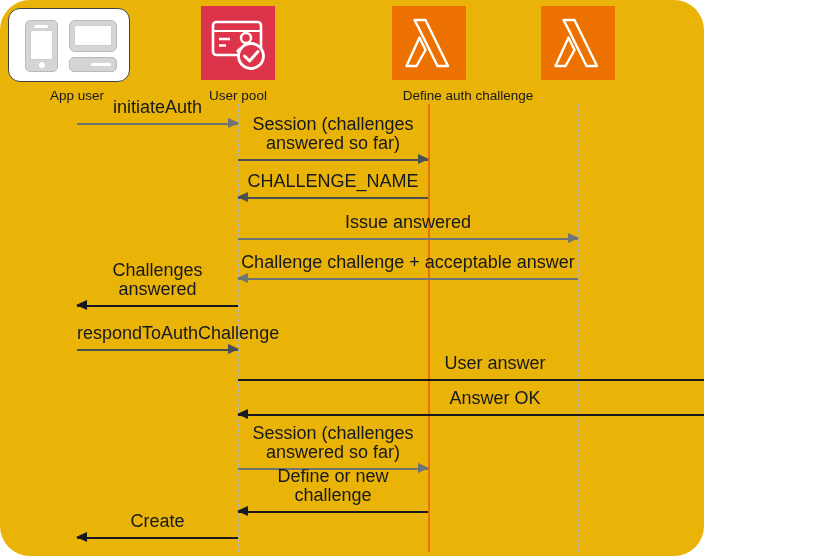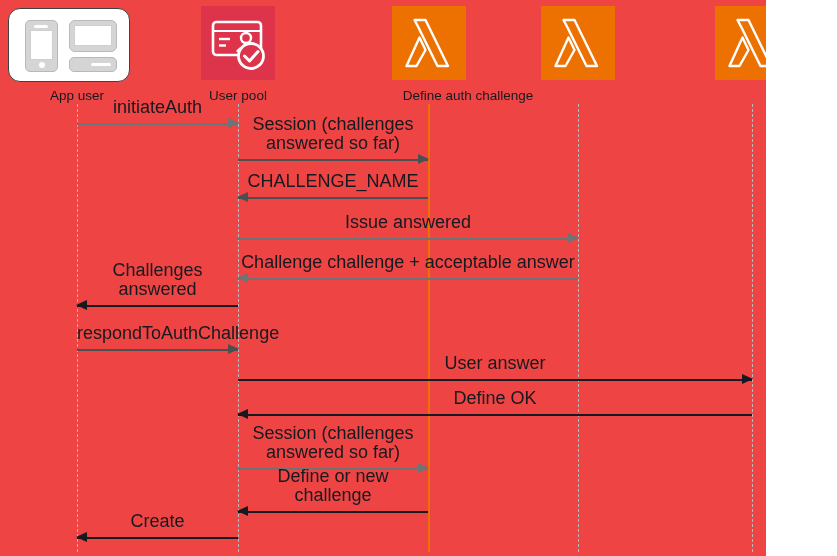--- a/index.html
+++ b/index.html
@@ -6,24 +6,25 @@
     margin: 0;
     padding: 0;
     background: #ffffff;
   }
   body {
     font-family: "Liberation Sans", sans-serif;
     -webkit-font-smoothing: antialiased;
   }
   #canvas {
     position: relative;
-    width: 766px;
+    width: 704px;
     height: 556px;
-    background: #ef4444;
+    background: #eab308;
     overflow: hidden;
+    border-radius: 30px;
   }
 
   
   .actor {
     position: absolute;
     text-align: center;
   }
   .actor-label {
     font-size: 13.5px;
     color: #16191f;
@@ -286,21 +287,21 @@
       <div class="caption">respondToAuthChallenge</div>
     </div>
     <div class="msg to-right" style="left: 238px; width: 514px; top: 379px;">
       <div class="line" style="border-top-color: rgb(22, 25, 31);"></div>
       <div class="head" style="border-left-color: rgb(22, 25, 31);"></div>
       <div class="caption">User answer</div>
     </div>
     <div class="msg to-left" style="left: 238px; width: 514px; top: 414px;">
       <div class="line" style="border-top-color: rgb(22, 25, 31);"></div>
       <div class="head" style="border-right-color: rgb(22, 25, 31);"></div>
-      <div class="caption">Define OK</div>
+      <div class="caption">Answer OK</div>
     </div>
     <div class="msg to-right" style="left: 238px; width: 190px; top: 468px;">
       <div class="line" style="border-top-color: rgb(110, 115, 118);"></div>
       <div class="head" style="border-left-color: rgb(110, 115, 118);"></div>
       <div class="caption">Session (challenges
 answered so far)</div>
     </div>
     <div class="msg to-left" style="left: 238px; width: 190px; top: 511px;">
       <div class="line" style="border-top-color: rgb(22, 25, 31);"></div>
       <div class="head" style="border-right-color: rgb(22, 25, 31);"></div>

